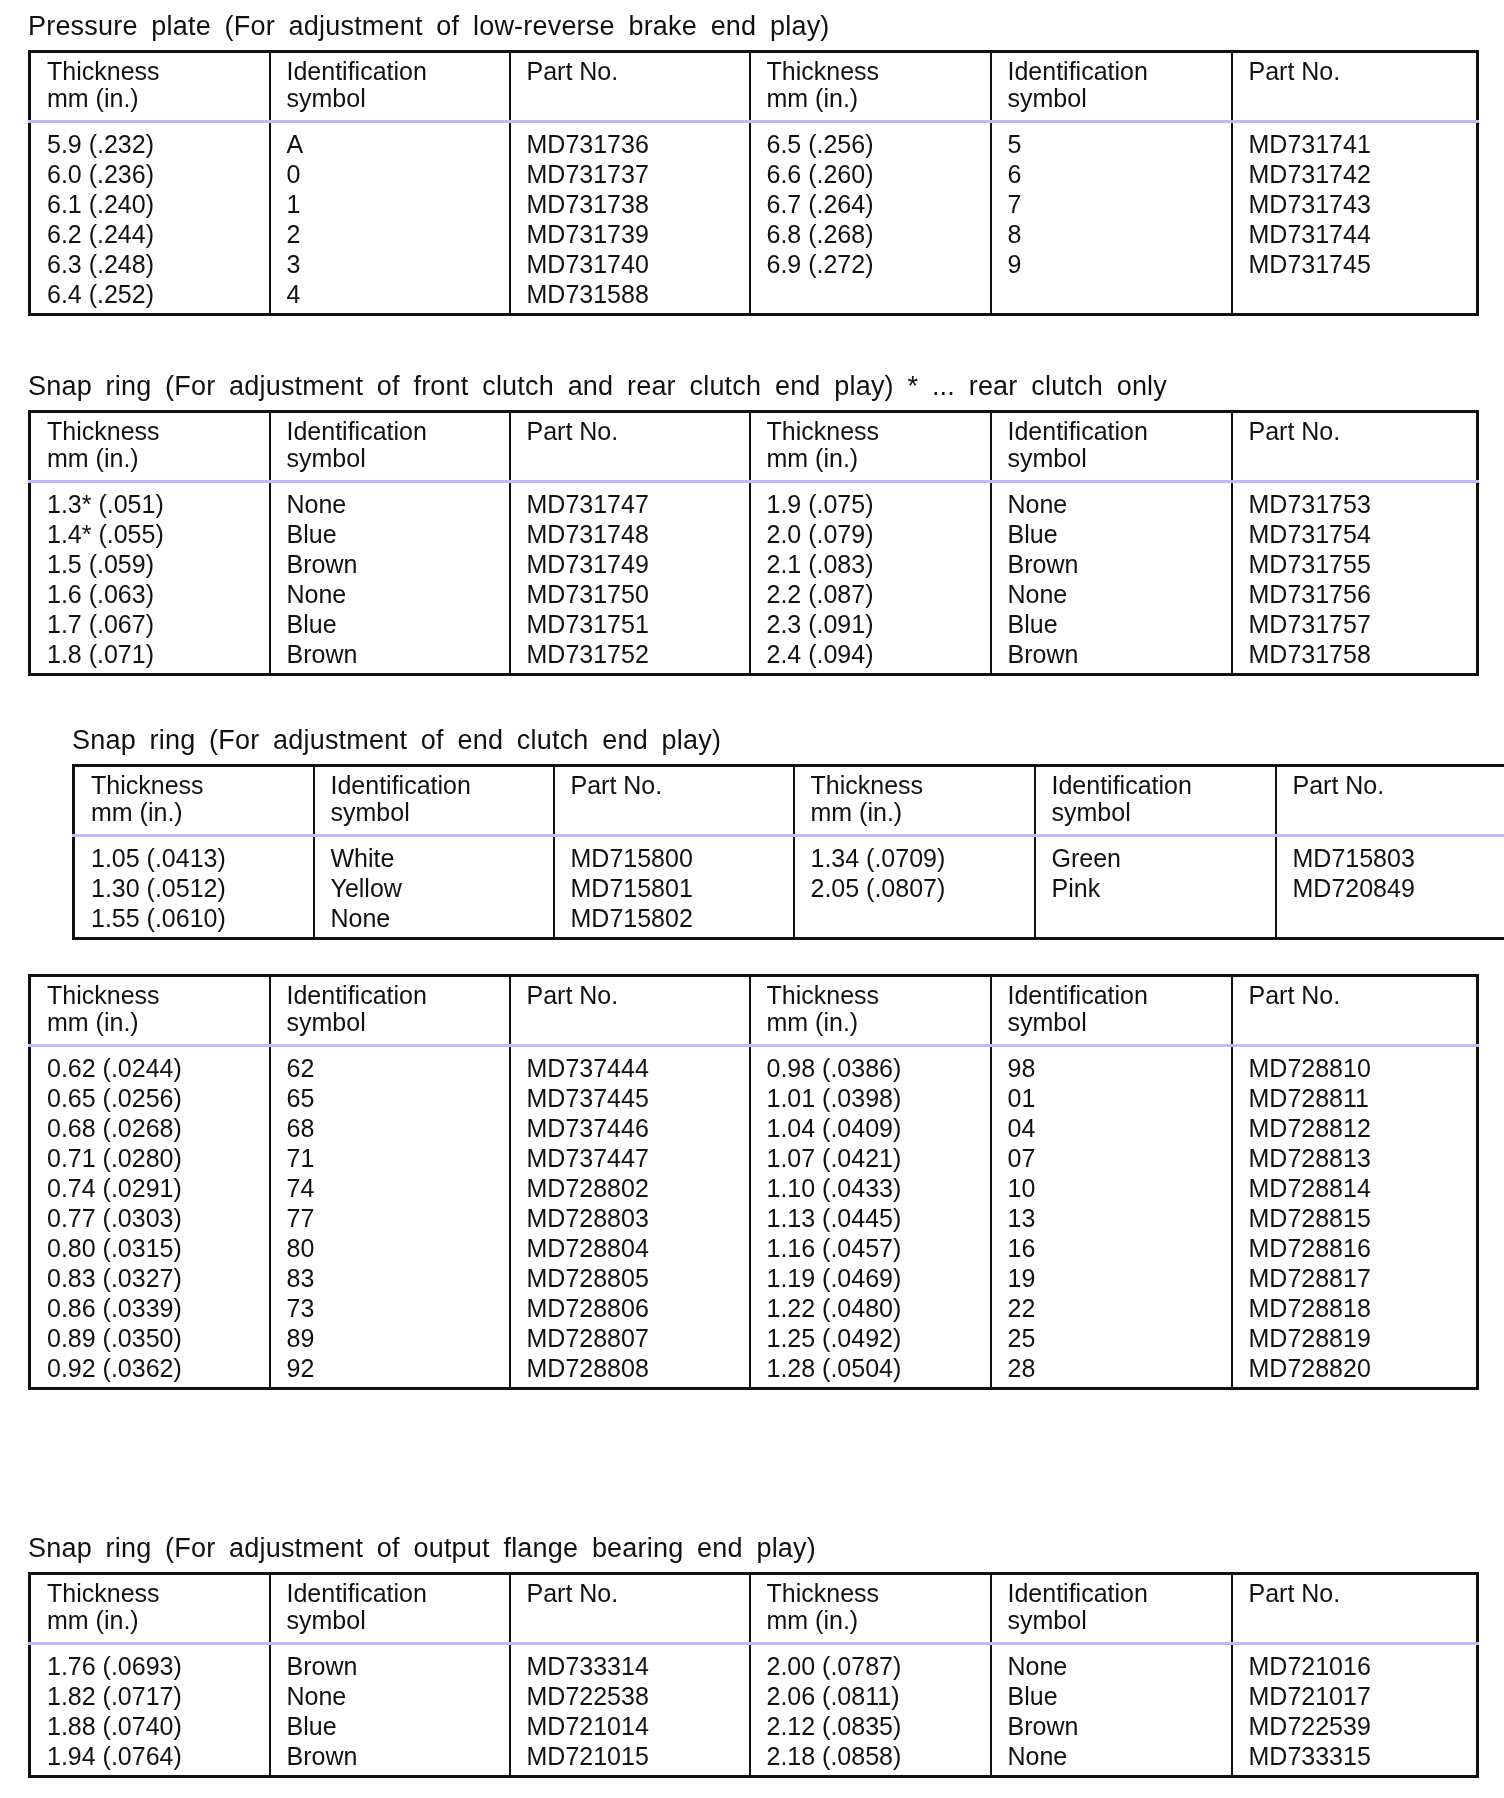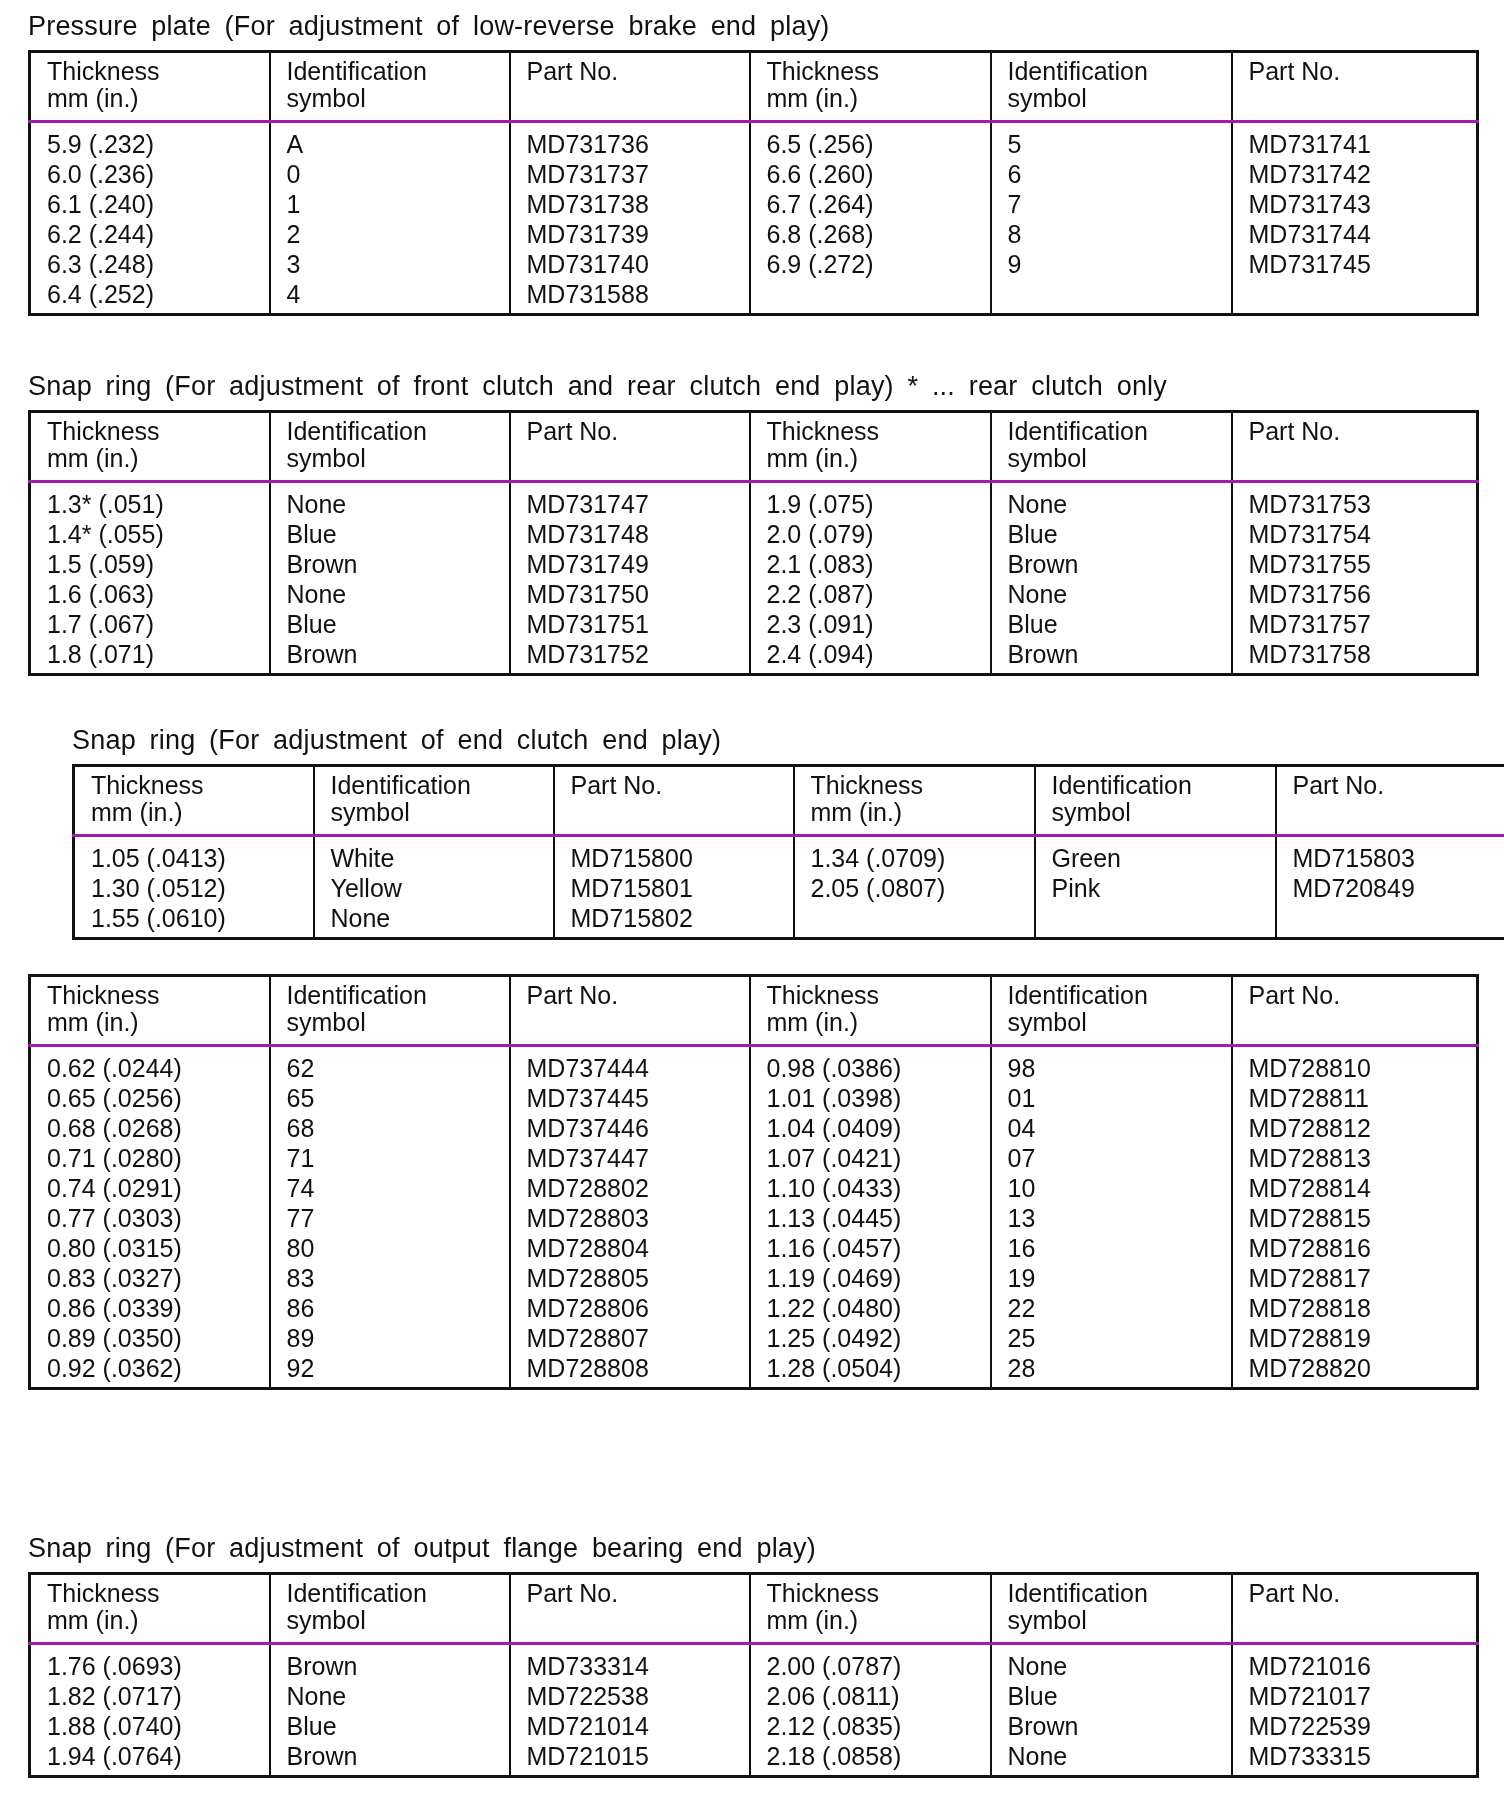--- a/index.html
+++ b/index.html
@@ -50,21 +50,21 @@
     table.parts col.c6 { width: 246px; }
     table.parts th {
       font-weight: normal;
       text-align: left;
       vertical-align: top;
       font-size: 25px;
       line-height: 27px;
       padding: 5px 10px 8px 16px;
       border-left: 2px solid #111111;
       border-right: 2px solid #111111;
-      border-bottom: 3px solid #a21caf;
+      border-bottom: 3px solid #c4b5fd;
       height: 54px;
     }
     table.parts td {
       font-size: 25px;
       line-height: 30px;
       padding: 0 10px 0 16px;
       border-left: 2px solid #111111;
       border-right: 2px solid #111111;
       white-space: nowrap;
       height: 30px;
@@ -421,21 +421,21 @@
           <tr>
             <td>0.83 (.0327)</td>
             <td>83</td>
             <td>MD728805</td>
             <td>1.19 (.0469)</td>
             <td>19</td>
             <td>MD728817</td>
           </tr>
           <tr>
             <td>0.86 (.0339)</td>
-            <td>86</td>
+            <td>73</td>
             <td>MD728806</td>
             <td>1.22 (.0480)</td>
             <td>22</td>
             <td>MD728818</td>
           </tr>
           <tr>
             <td>0.89 (.0350)</td>
             <td>89</td>
             <td>MD728807</td>
             <td>1.25 (.0492)</td>

